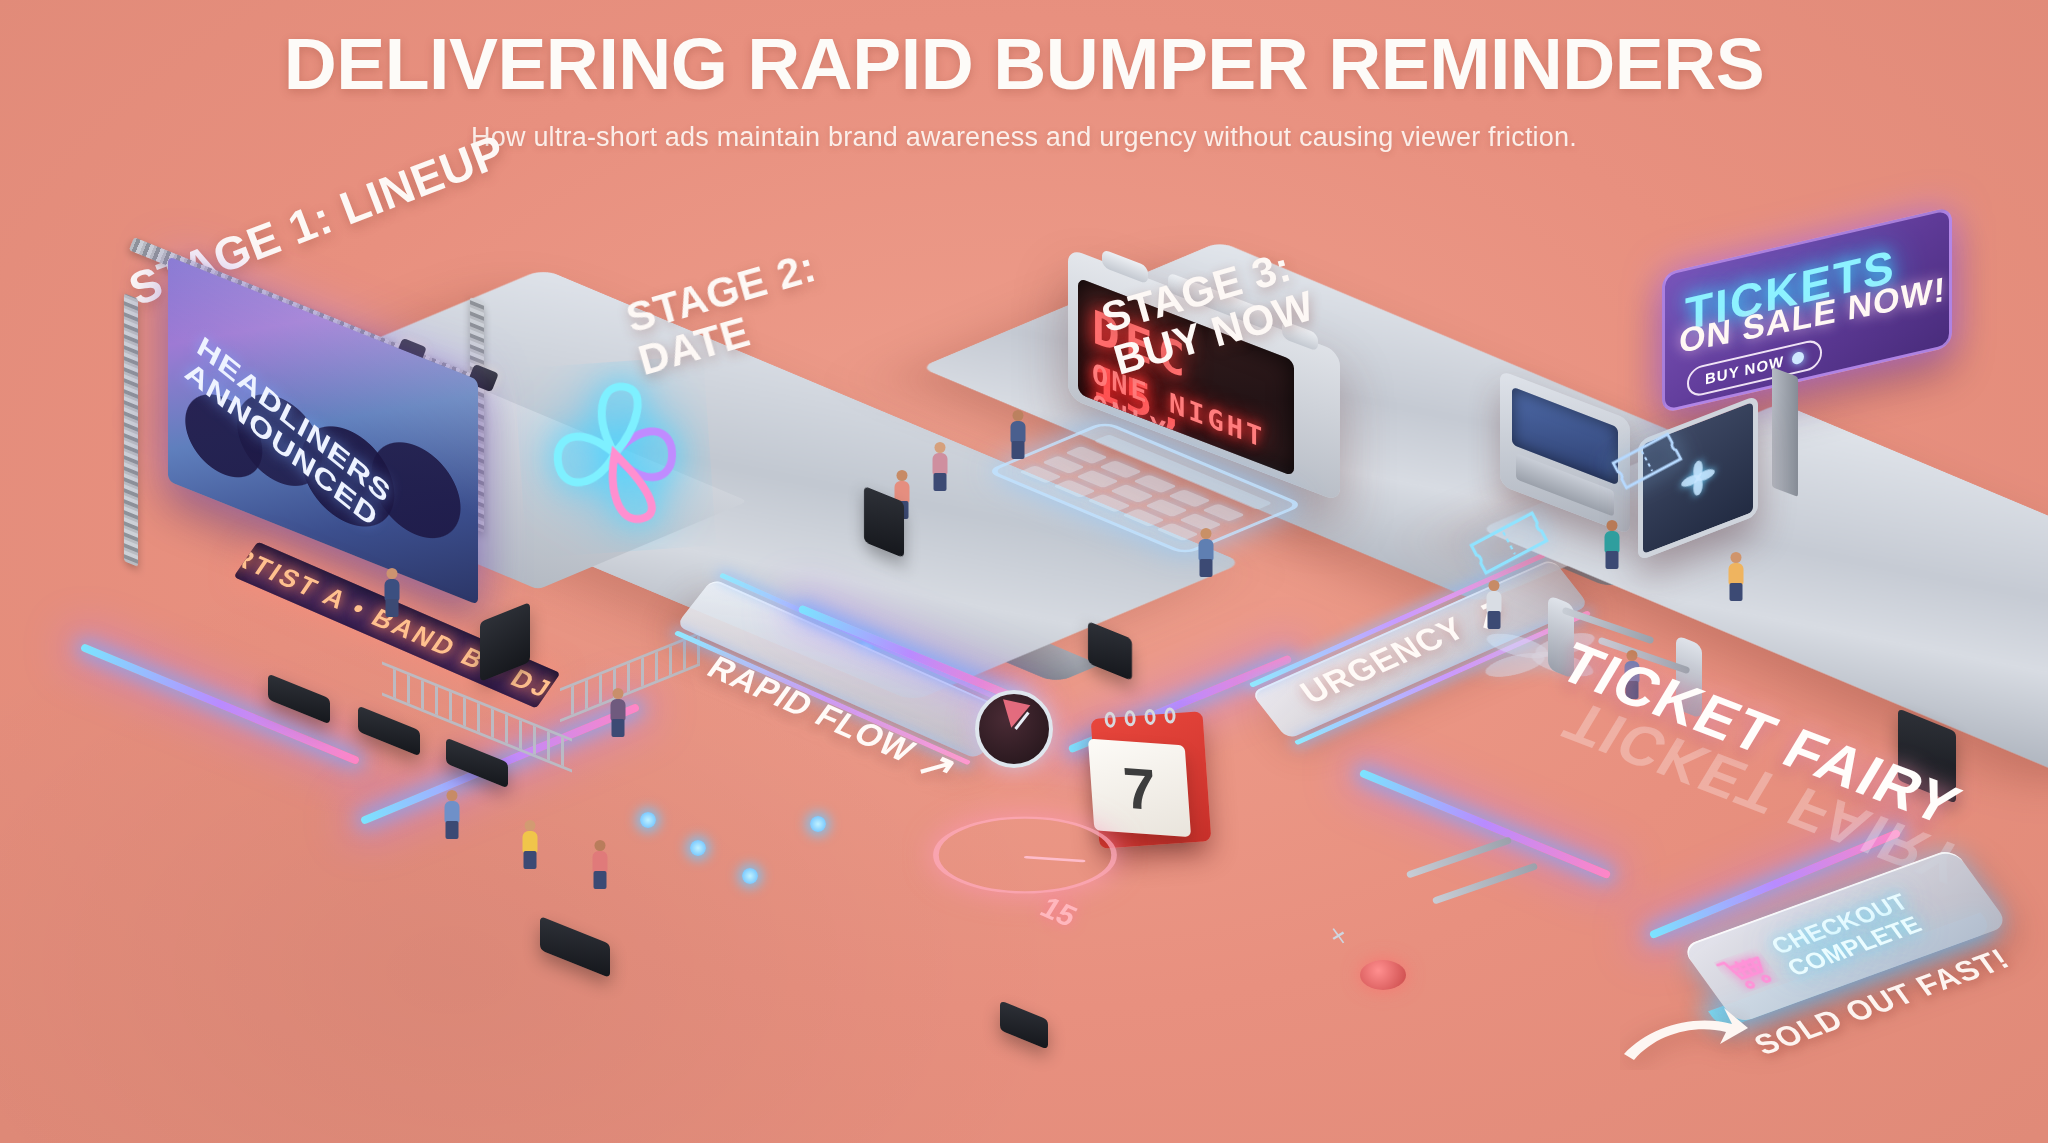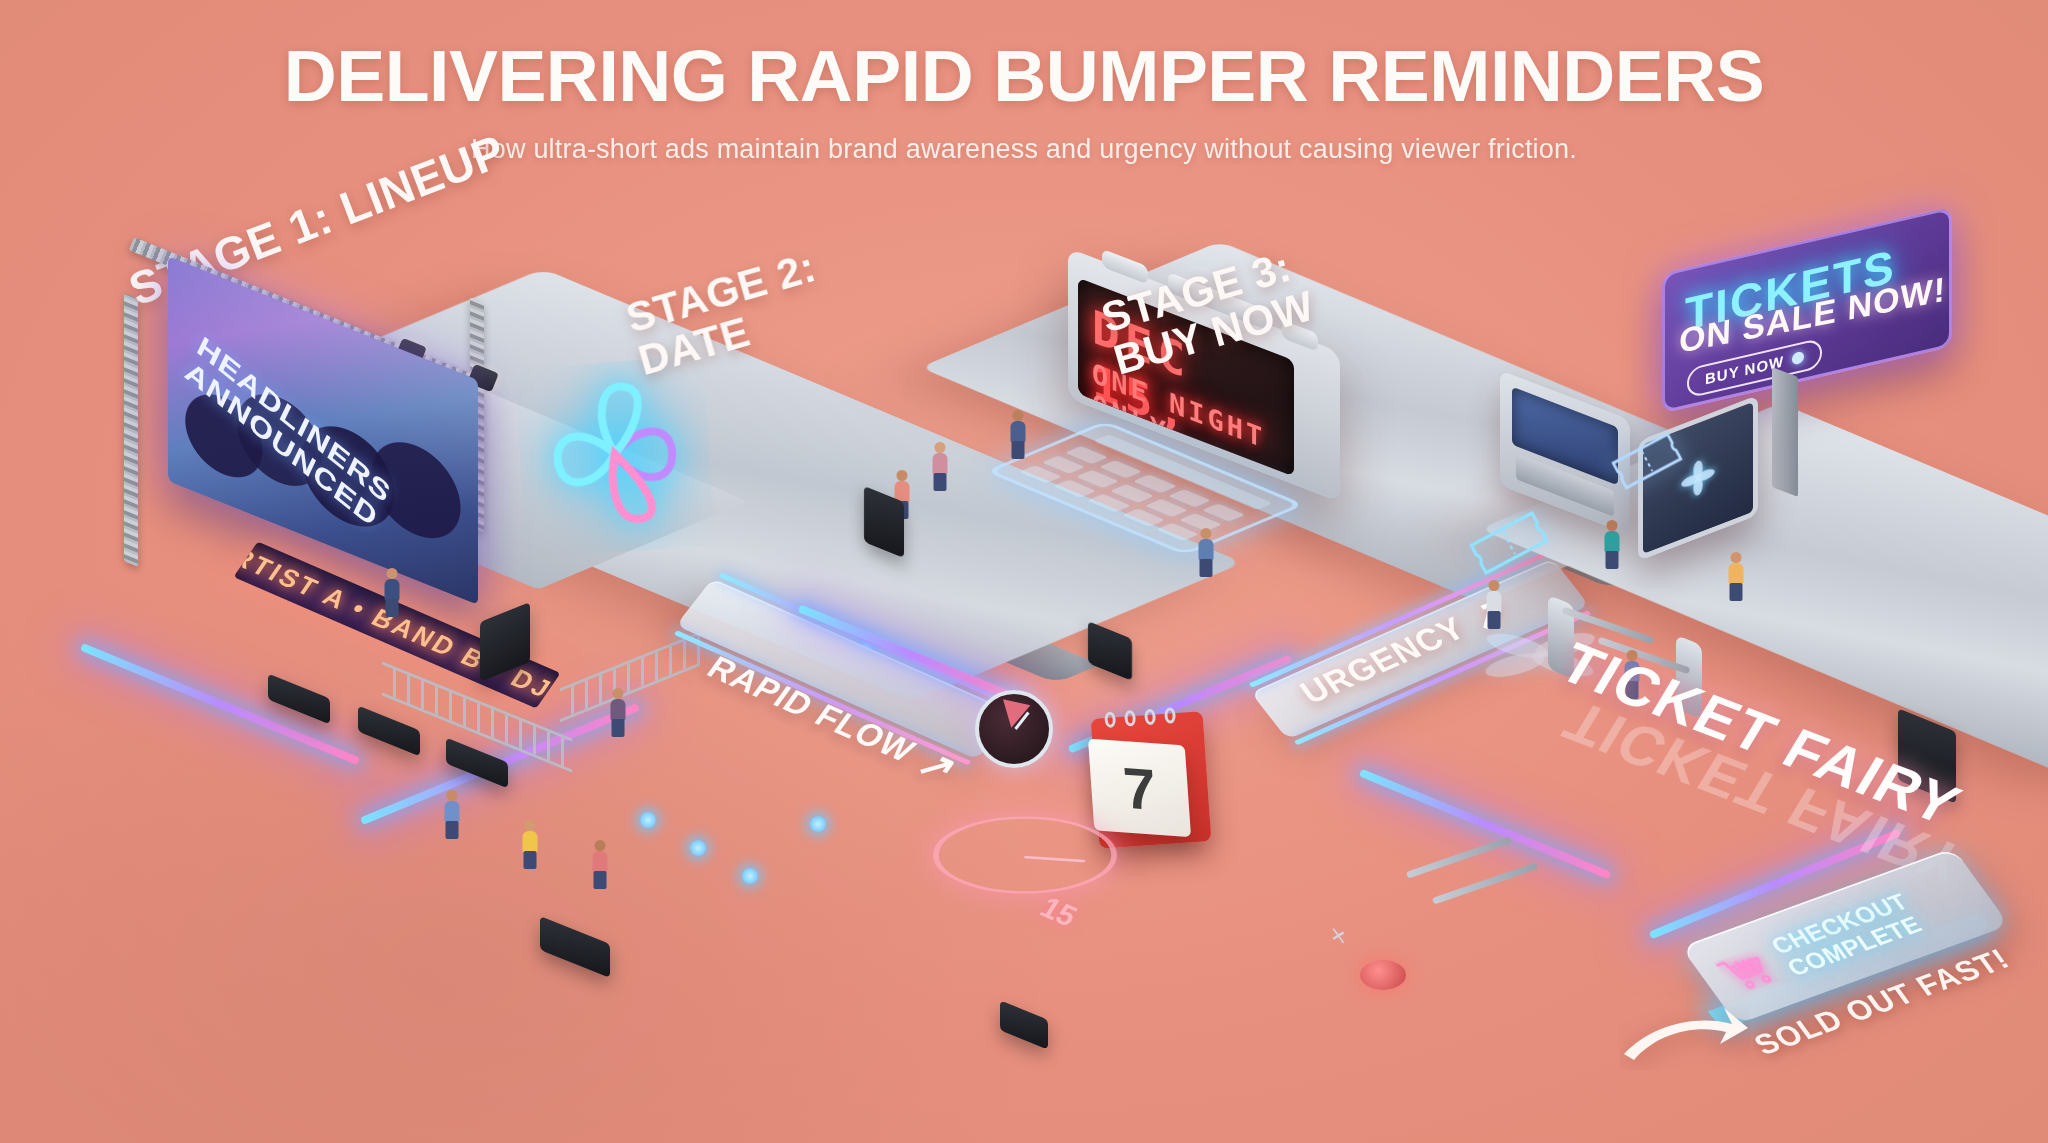--- a/index.html
+++ b/index.html
@@ -18,21 +18,21 @@
     background:
       radial-gradient(ellipse 1400px 900px at 50% 45%, #ee9f8d 0%, #e8907f 55%, #e08a78 100%);
   }
   .canvas::after{
     content:""; position:absolute; inset:0;
     background:radial-gradient(ellipse 900px 600px at 22% 85%, rgba(0,0,0,.05), transparent 70%);
     pointer-events:none;
   }
 
   
-  .header { position: absolute; top: 0; left: 0; right: 0; text-align: center; padding-top: 40px; }
+  .header { position: absolute; top: 0; left: 0; right: 0; text-align: center; padding-top: 28px; }
   .title {
     font-size: 72px; font-weight: 700; color: #fdfbf8;
     letter-spacing: -0.5px; line-height: 1;
     text-shadow: 0 3px 10px rgba(140,60,45,.28);
     transform: scaleX(1.02);
     font-stretch: condensed;
   }
   .subtitle {
     margin-top: 22px; font-size: 27px; color: #fbeee9;
     font-weight: 400; letter-spacing: .2px;

